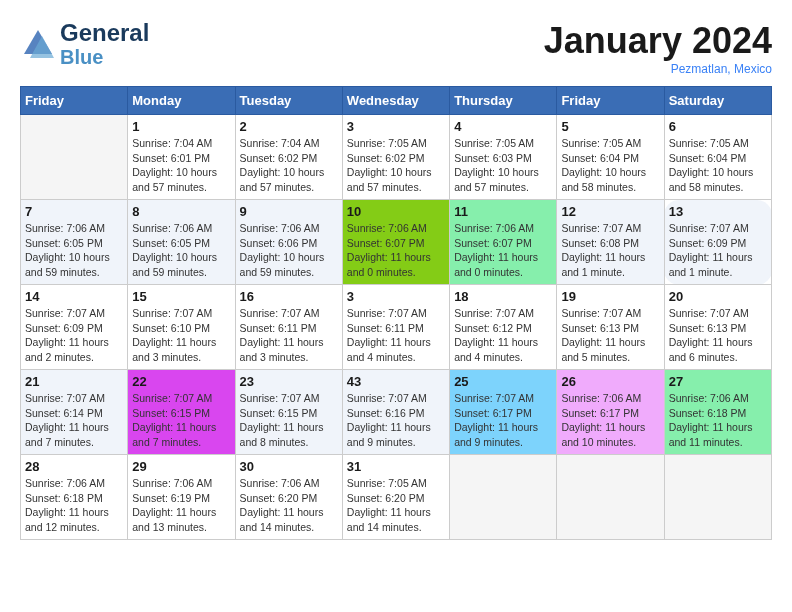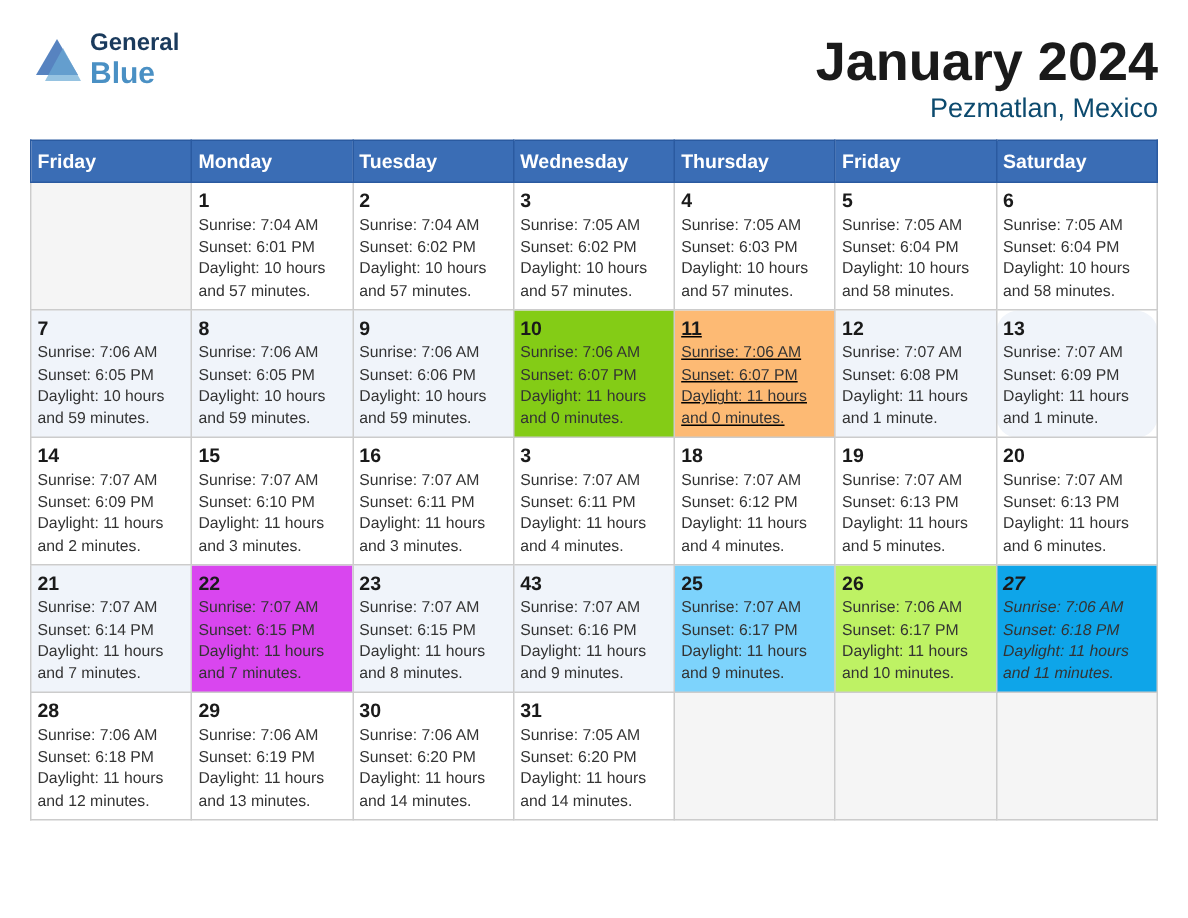--- a/index.html
+++ b/index.html
@@ -23,22 +23,22 @@
     }
     .title-block {
       text-align: right;
     }
     .month-title {
       font-size: 36px;
       font-weight: bold;
       color: #1a1a1a;
     }
     .location {
-      font-size: 18px;
-      color: #0c4a6e;
+      font-size: 12px;
+      color: #3b82f6;
     }
     .calendar {
       width: 100%;
       border-collapse: collapse;
       font-size: 11px;
     }
     .calendar th {
       background: #3a6db5;
       color: #fff;
       padding: 6px 4px;
@@ -75,21 +75,21 @@
 
 <div class="header">
   <div class="logo">
     <div style="display:flex;align-items:center;gap:4px;">
       <svg width="36" height="36" viewBox="0 0 36 36">
         <rect x="0" y="0" width="36" height="36" fill="#fff"></rect>
         <polygon points="18,4 32,28 4,28" fill="#3a6db5" opacity="0.85"></polygon>
         <polygon points="22,10 34,32 10,32" fill="#6aaad4" opacity="0.7"></polygon>
       </svg>
       <div>
-        <div style="font-size:16px;font-weight:bold;color:#1a3a5c;line-height:1.1;">
+        <div style="font-size:24px;font-weight:bold;color:#1a3a5c;line-height:1.1;">
           <span style="color:#1a3a5c;">General</span>
         </div>
         <div style="font-size:20px;font-weight:bold;color:#4a90c4;line-height:1.1;">Blue</div>
       </div>
     </div>
   </div>
   <div class="title-block">
     <div class="month-title">January 2024</div>
     <div class="location">Pezmatlan, Mexico</div>
   </div>
@@ -175,21 +175,21 @@
 Daylight: 10 hours
 and 59 minutes.</div>
         </td>
         <td style="background: #84cc16;">
           <div class="day-num">10</div>
           <div class="day-info" style="white-space: pre-line;">Sunrise: 7:06 AM
 Sunset: 6:07 PM
 Daylight: 11 hours
 and 0 minutes.</div>
         </td>
-        <td style="background: #fdba74; text-decoration: underline;">
+        <td style="background: #86efac;">
           <div class="day-num">11</div>
           <div class="day-info" style="white-space: pre-line;">Sunrise: 7:06 AM
 Sunset: 6:07 PM
 Daylight: 11 hours
 and 0 minutes.</div>
         </td>
         <td style="background: rgb(240, 244, 250);">
           <div class="day-num">12</div>
           <div class="day-info" style="white-space: pre-line;">Sunrise: 7:07 AM
 Sunset: 6:08 PM
@@ -284,28 +284,28 @@
 Daylight: 11 hours
 and 9 minutes.</div>
         </td>
         <td style="background: #7dd3fc;">
           <div class="day-num">25</div>
           <div class="day-info" style="white-space: pre-line;">Sunrise: 7:07 AM
 Sunset: 6:17 PM
 Daylight: 11 hours
 and 9 minutes.</div>
         </td>
-        <td style="background: #bef264;">
+        <td style="background: #f0abfc;">
           <div class="day-num">26</div>
           <div class="day-info" style="white-space: pre-line;">Sunrise: 7:06 AM
 Sunset: 6:17 PM
 Daylight: 11 hours
 and 10 minutes.</div>
         </td>
-        <td style="background: #0ea5e9; font-style: italic;">
+        <td style="background: #86efac;">
           <div class="day-num">27</div>
           <div class="day-info" style="white-space: pre-line;">Sunrise: 7:06 AM
 Sunset: 6:18 PM
 Daylight: 11 hours
 and 11 minutes.</div>
         </td>
       </tr>
       <tr>
         <td>
           <div class="day-num">28</div>

